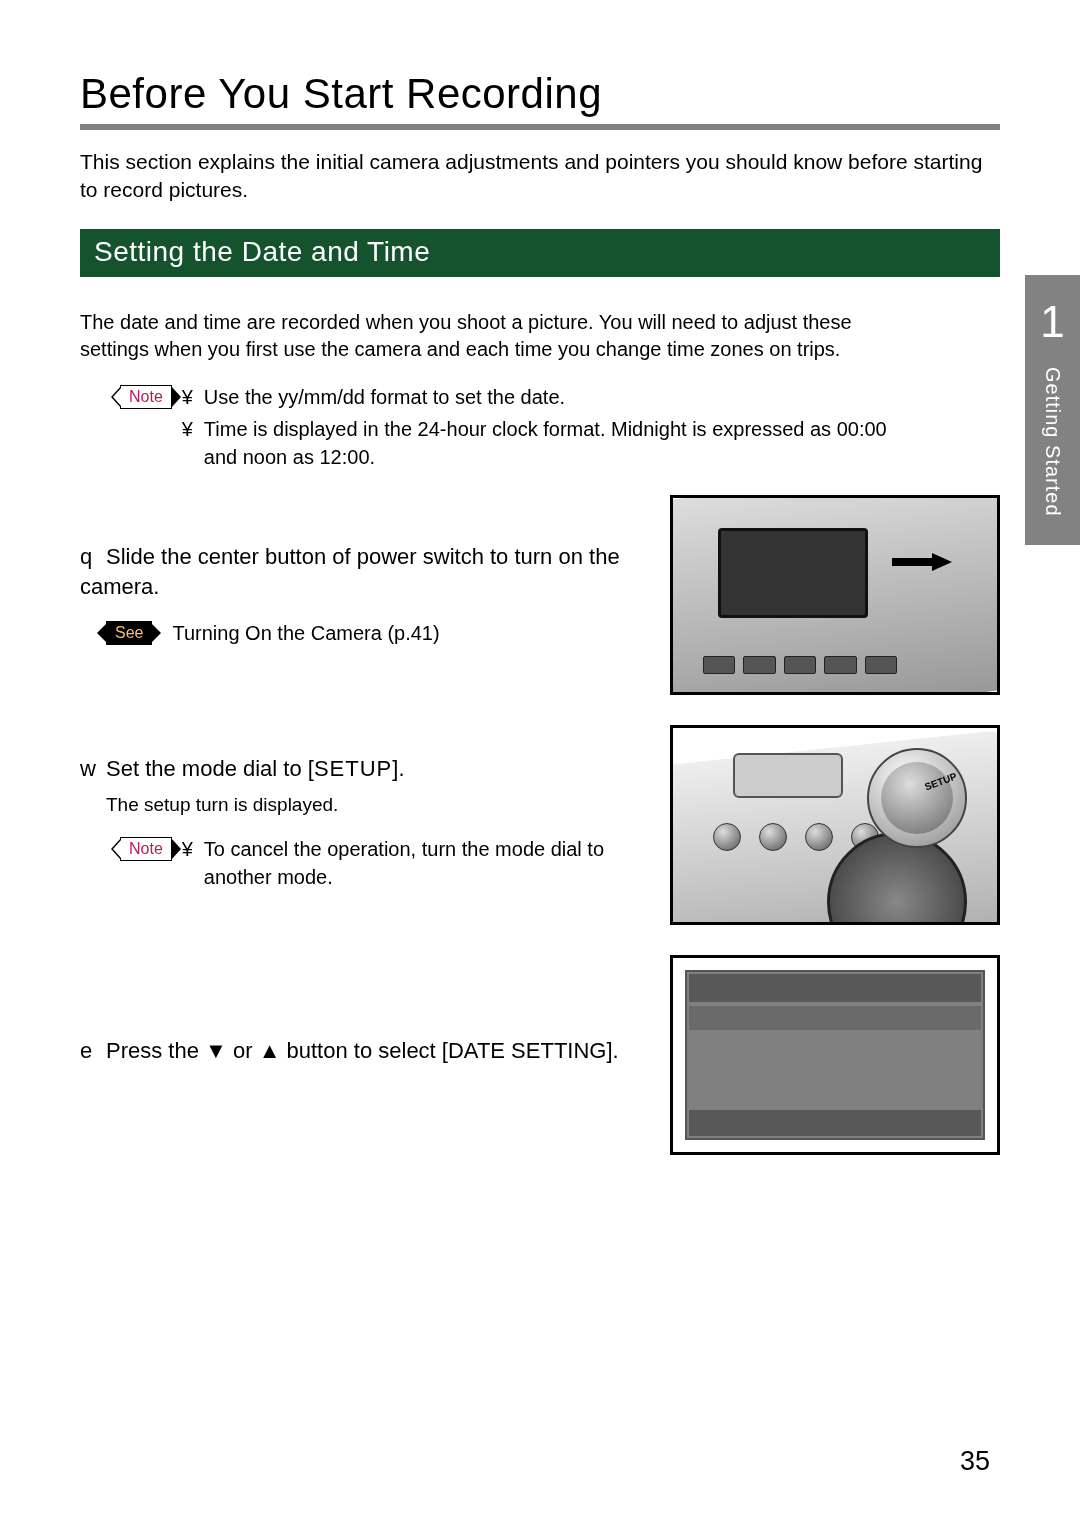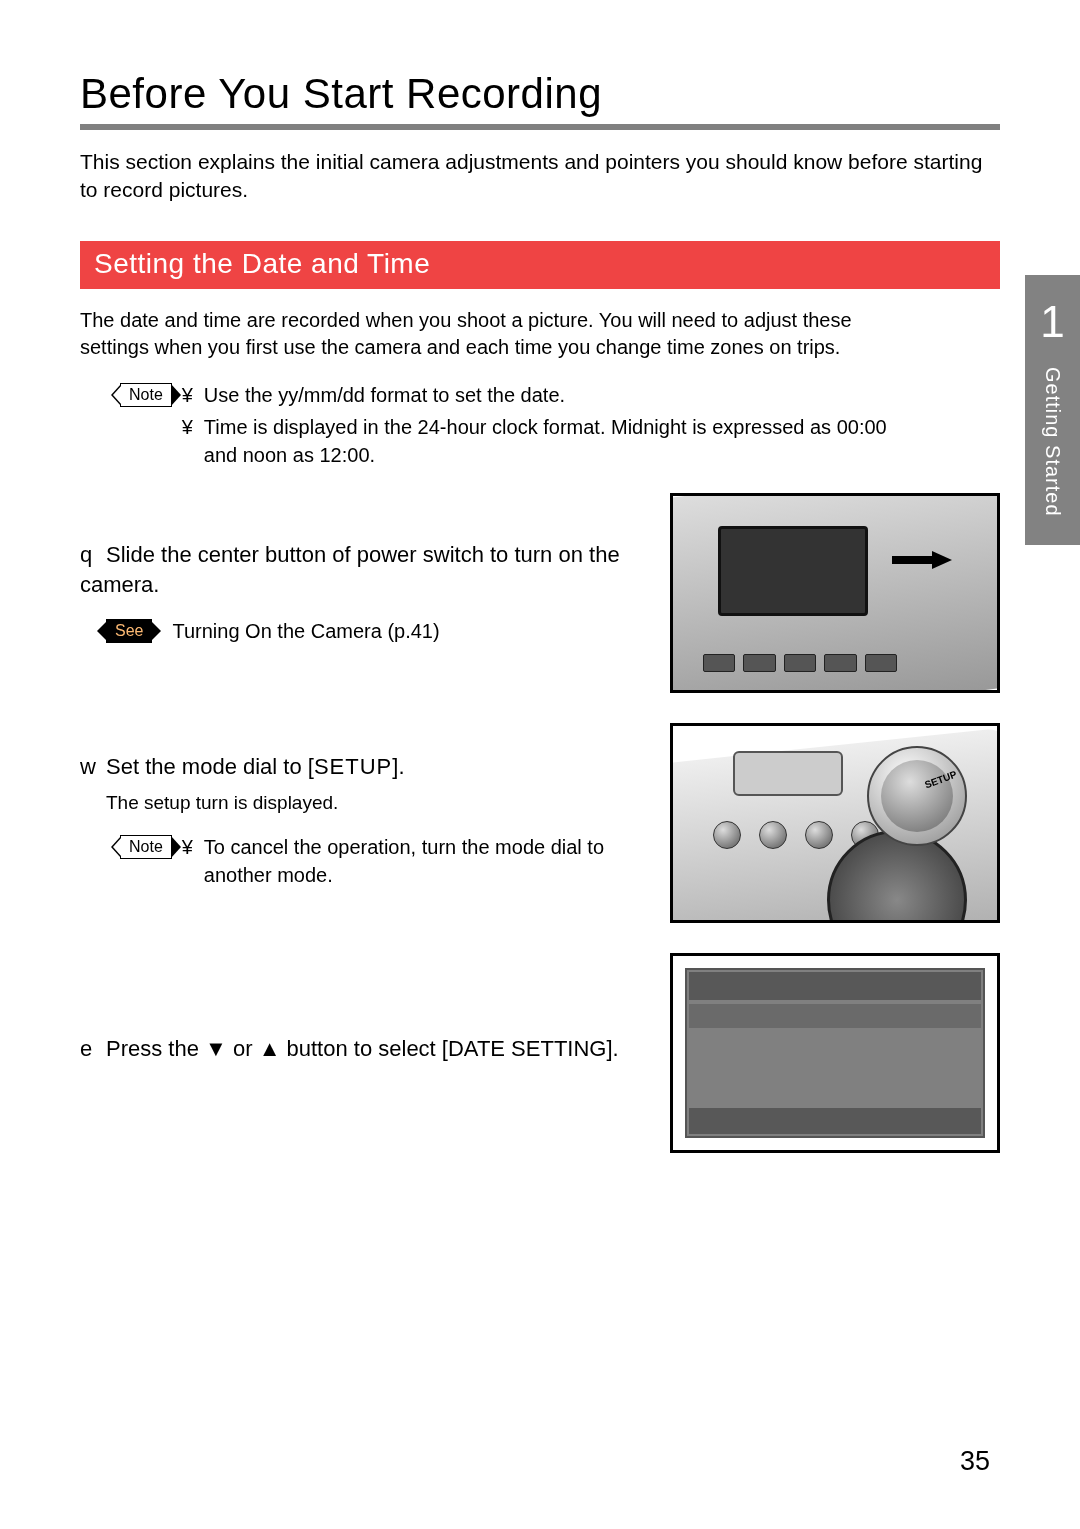--- a/index.html
+++ b/index.html
@@ -22,29 +22,29 @@
     margin-bottom: 6px;
   }
   .thick-rule {
     height: 6px;
     background: #808080;
     margin-bottom: 18px;
   }
   .intro-text {
     font-size: 21px;
     line-height: 1.35;
-    margin-bottom: 36px;
+    margin-bottom: 24px;
   }
   .section-header {
-    background: #ef4444;
+    background: #14532d;
     color: #fff;
     font-size: 28px;
     font-weight: normal;
     padding: 7px 14px 9px 14px;
-    margin-bottom: 18px;
+    margin-bottom: 32px;
     letter-spacing: 0.5px;
   }
   .section-intro {
     font-size: 20px;
     line-height: 1.35;
     margin-bottom: 20px;
     padding-right: 80px;
   }
   .callout-row {
     display: flex;
@@ -58,21 +58,21 @@
     font-size: 16px;
     padding: 2px 8px;
     margin-right: 10px;
     margin-top: 2px;
     flex: 0 0 auto;
     position: relative;
   }
   .note-badge {
     border: 1px solid #000;
     background: #fff;
-    color: #000000;
+    color: #be185d;
   }
   .note-badge::before, .note-badge::after {
     content: "";
     position: absolute;
     top: 50%;
     width: 0; height: 0;
     border-top: 11px solid transparent;
     border-bottom: 11px solid transparent;
     transform: translateY(-50%);
   }

